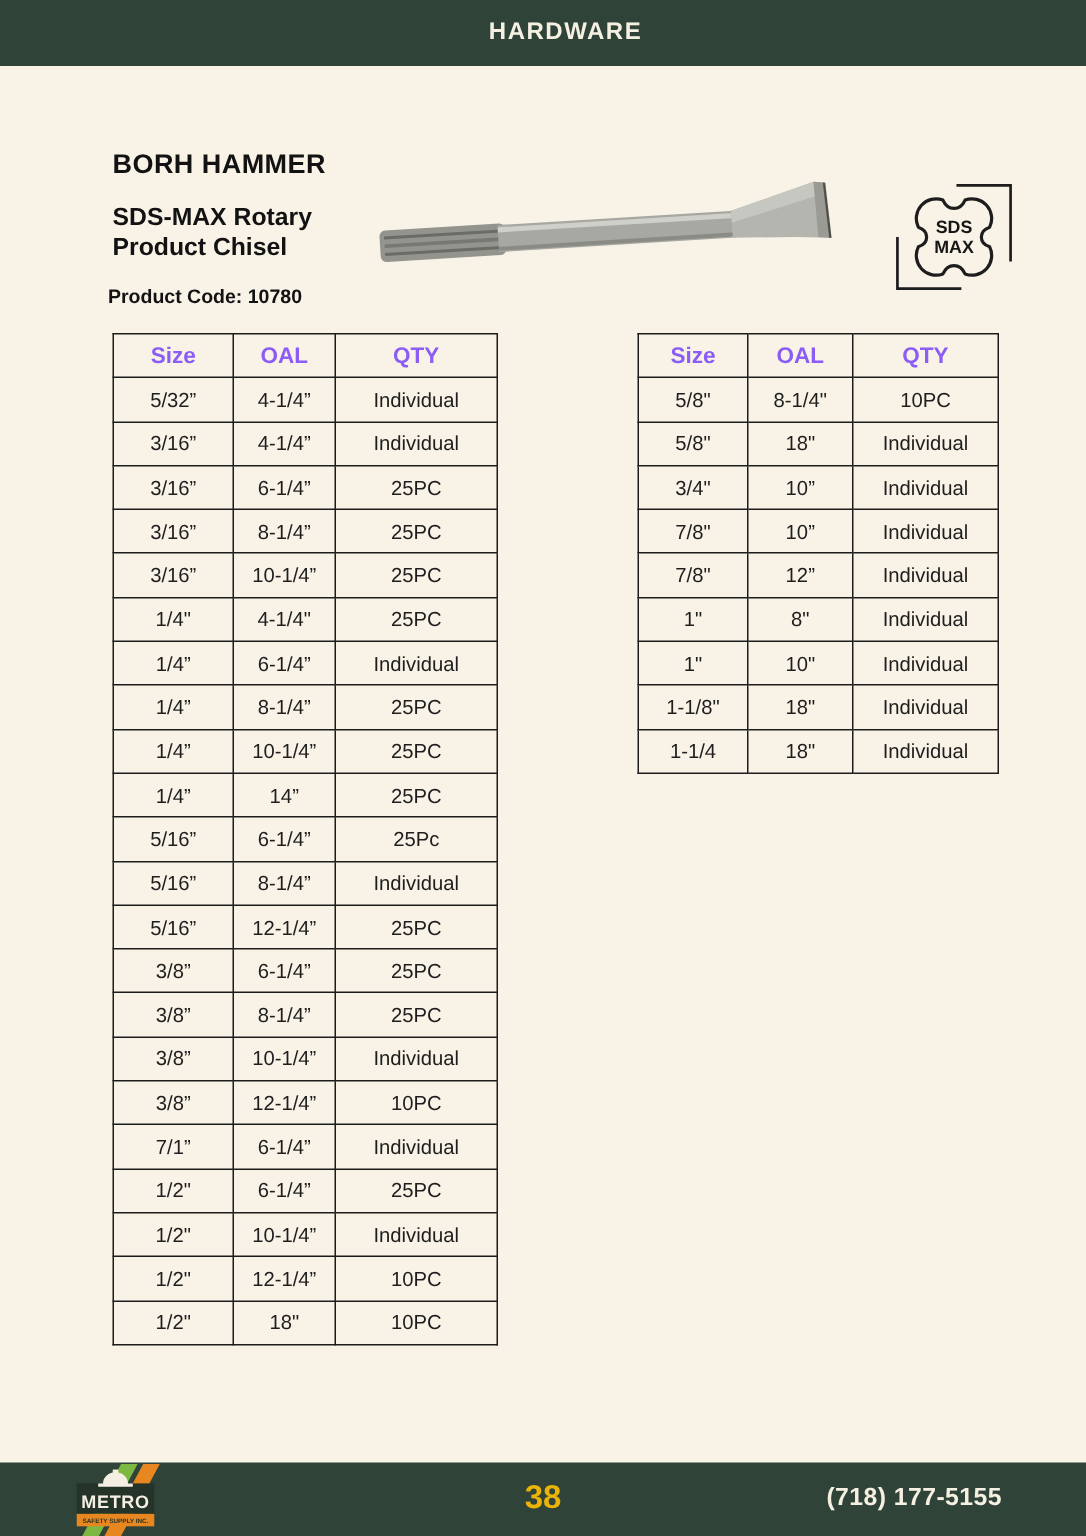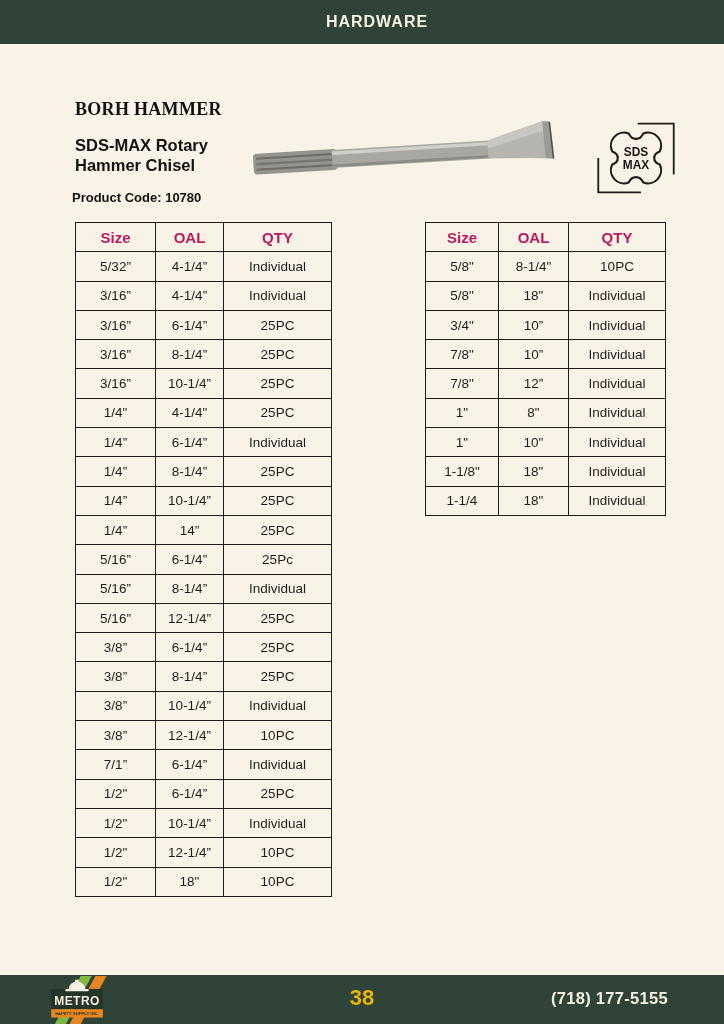--- a/index.html
+++ b/index.html
@@ -16,21 +16,21 @@
     position: absolute; top: 0; left: 0; width: 724px; height: 44px;
     background: #2f4338; display: flex; align-items: center; justify-content: center;
   }
   .topbar .cat-title {
     color: #f6f0e3; font-weight: bold; font-size: 16px; letter-spacing: 1px; margin-left: 30px;
   }
 
   
   .brand-title {
     position: absolute; left: 75px; top: 99px;
-    font-size: 18px; font-weight: bold; letter-spacing: .3px; color: #121212; font-family: Liberation Serif, serif;
+    font-size: 18px; font-weight: bold; letter-spacing: .3px; color: #121212;
   }
   .product-name {
     position: absolute; left: 75px; top: 135px;
     font-size: 16.5px; font-weight: bold; line-height: 1.22; color: #121212;
   }
   .product-code {
     position: absolute; left: 72px; top: 190px;
     font-size: 13px; font-weight: bold; color: #121212;
   }
 
@@ -40,21 +40,21 @@
 
   
   table.spec-table {
     position: absolute; border-collapse: collapse; table-layout: fixed;
     background: #f9f3e7;
   }
   table.spec-table th, table.spec-table td {
     border: 1.5px solid #1c1c1c; text-align: center; vertical-align: middle;
     padding: 0; height: 29.3px; overflow: hidden; white-space: nowrap;
   }
-  table.spec-table th { font-size: 15px; font-weight: bold; color: #be185d; }
+  table.spec-table th { font-size: 15px; font-weight: bold; color: #8b5cf6; }
   table.spec-table td { font-size: 13.5px; color: #1e1e1e; }
   table.left-table  { left: 75px;  top: 222px; width: 256px; }
   table.right-table { left: 425px; top: 222px; width: 240px; }
   table.left-table  th:nth-child(1), table.left-table  td:nth-child(1) { width: 80px; }
   table.left-table  th:nth-child(2), table.left-table  td:nth-child(2) { width: 68px; }
   table.left-table  th:nth-child(3), table.left-table  td:nth-child(3) { width: 108px; }
   table.right-table th:nth-child(1), table.right-table td:nth-child(1) { width: 73px; }
   table.right-table th:nth-child(2), table.right-table td:nth-child(2) { width: 70px; }
   table.right-table th:nth-child(3), table.right-table td:nth-child(3) { width: 97px; }
 
@@ -78,21 +78,21 @@
 
 <div class="page">
 
   <div class="topbar">
     <span class="cat-title">HARDWARE</span>
   </div>
 
   <div class="brand-title">BORH HAMMER</div>
   <div class="product-name">
     <span>SDS-MAX Rotary</span><br>
-    <span>Hammer Chisel</span>
+    <span>Product Chisel</span>
   </div>
   <div class="product-code">Product Code: 10780</div>
 
   <div class="chisel-image">
     <svg width="330" height="66" viewBox="0 0 330 66">
       <g transform="rotate(-3.5 165 33)">
 
         <rect x="3" y="24" rx="4" width="84" height="21" fill="#93948e"></rect>
         <line x1="6" y1="29" x2="84" y2="29" stroke="#6b6c66" stroke-width="2"></line>
         <line x1="6" y1="34.5" x2="84" y2="34.5" stroke="#777871" stroke-width="2.4"></line>

